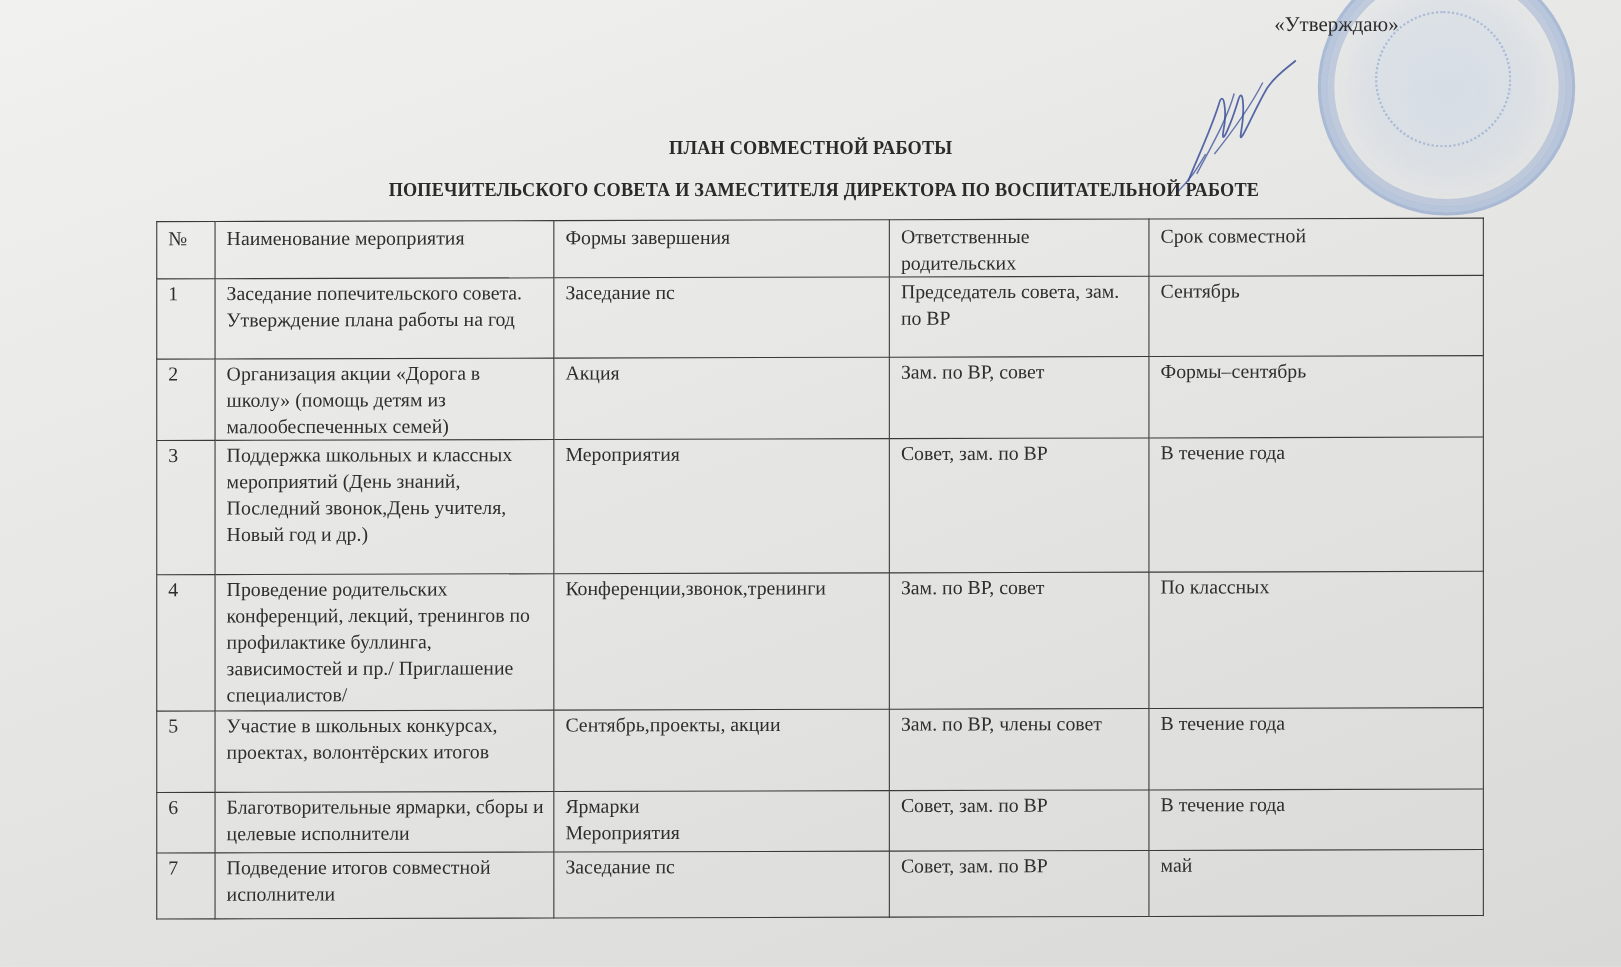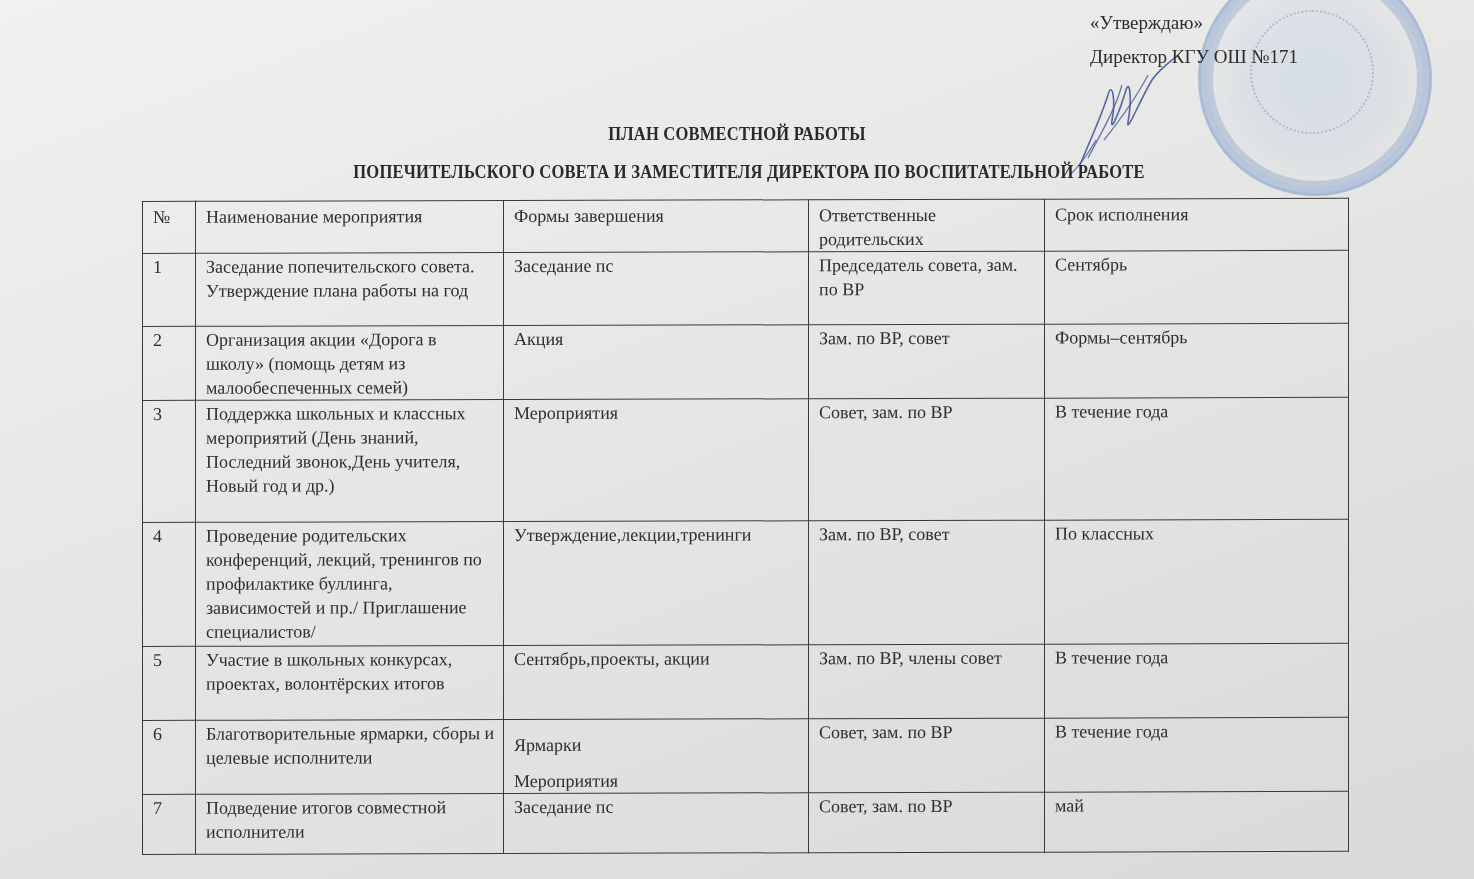--- a/index.html
+++ b/index.html
@@ -25,21 +25,21 @@
     .approval {
       position: absolute;
       left: 1090px;
       top: 6px;
       width: 250px;
       font-size: 19px;
       line-height: 34px;
       color: #2c2c2c;
     }
     .approval .line {
-      text-align: left;
+      text-align: center;
       white-space: nowrap;
       position: relative;
     }
     .approval .sign-line {
       display: inline-block;
       width: 96px;
       border-bottom: 1px solid #333;
       margin-right: 4px;
       vertical-align: baseline;
     }
@@ -124,58 +124,57 @@
     tr.h-1 { height: 73px; }
     tr.h-2 { height: 72px; }
     tr.h-3 { height: 122px; }
     tr.h-4 { height: 124px; }
     tr.h-5 { height: 74px; }
     tr.h-6 { height: 55px; }
     tr.h-7 { height: 60px; }
     td.num {
       padding-left: 12px;
     }
-    .cell-line { display: block; margin-top: 12px; }
+    .cell-line { display: block; }
   </style>
 </head>
 <body>
 
 <div class="page">
 
   <div class="stamp"></div>
   <div class="stamp-emblem"></div>
   <svg class="signature" viewBox="0 0 130 140">
     <path d="M20 125 C 30 100, 40 80, 48 55 C 52 40, 56 60, 52 80 C 50 95, 60 70, 66 50 C 70 38, 72 60, 68 82 C 66 95, 80 60, 92 40 C 100 28, 110 22, 118 15" fill="none" stroke="#3a4f9a" stroke-width="1.6" opacity="0.85"></path>
     <path d="M28 118 C 40 95, 55 70, 62 45 M44 100 C 60 80, 75 60, 88 35 M10 135 C 25 120, 30 110, 36 100" fill="none" stroke="#3a4f9a" stroke-width="1.3" opacity="0.75"></path>
   </svg>
 
   <div class="approval">
     <div class="line">«Утверждаю»</div>
-    <div class="line">Директор КГУ ОШ №171</div>
   </div>
 
   <div class="title title-1">ПЛАН СОВМЕСТНОЙ РАБОТЫ</div>
   <div class="title title-2">ПОПЕЧИТЕЛЬСКОГО СОВЕТА И ЗАМЕСТИТЕЛЯ ДИРЕКТОРА ПО ВОСПИТАТЕЛЬНОЙ РАБОТЕ</div>
 
   <div class="table-wrap">
     <table class="plan">
       <colgroup>
         <col class="c-num">
           <col class="c-name">
           <col class="c-form">
           <col class="c-resp">
           <col class="c-term">
       </colgroup>
       <tbody>
           <tr class="h-head">
         <th>№</th>
         <th>Наименование мероприятия</th>
         <th>Формы завершения</th>
         <th>Ответственные родительских</th>
-        <th>Срок исполнения</th>
+        <th>Срок совместной</th>
       </tr>
       <tr class="h-1">
         <td class="num">1</td>
         <td>Заседание попечительского совета. Утверждение плана работы на год</td>
         <td>Заседание пс</td>
         <td>Председатель совета, зам. по ВР</td>
         <td>Сентябрь</td>
       </tr>
       <tr class="h-2">
         <td class="num">2</td>
@@ -187,21 +186,21 @@
       <tr class="h-3">
         <td class="num">3</td>
         <td>Поддержка школьных и классных мероприятий (День знаний, Последний звонок,День учителя, Новый год и др.)</td>
         <td>Мероприятия</td>
         <td>Совет, зам. по ВР</td>
         <td>В течение года</td>
       </tr>
       <tr class="h-4">
         <td class="num">4</td>
         <td>Проведение родительских конференций, лекций, тренингов по профилактике буллинга, зависимостей и пр./ Приглашение специалистов/</td>
-        <td>Утверждение,лекции,тренинги</td>
+        <td>Конференции,звонок,тренинги</td>
         <td>Зам. по ВР, совет</td>
         <td>По классных</td>
       </tr>
       <tr class="h-5">
         <td class="num">5</td>
         <td>Участие в школьных конкурсах, проектах, волонтёрских итогов</td>
         <td>Сентябрь,проекты, акции</td>
         <td>Зам. по ВР, члены совет</td>
         <td>В течение года</td>
       </tr>

